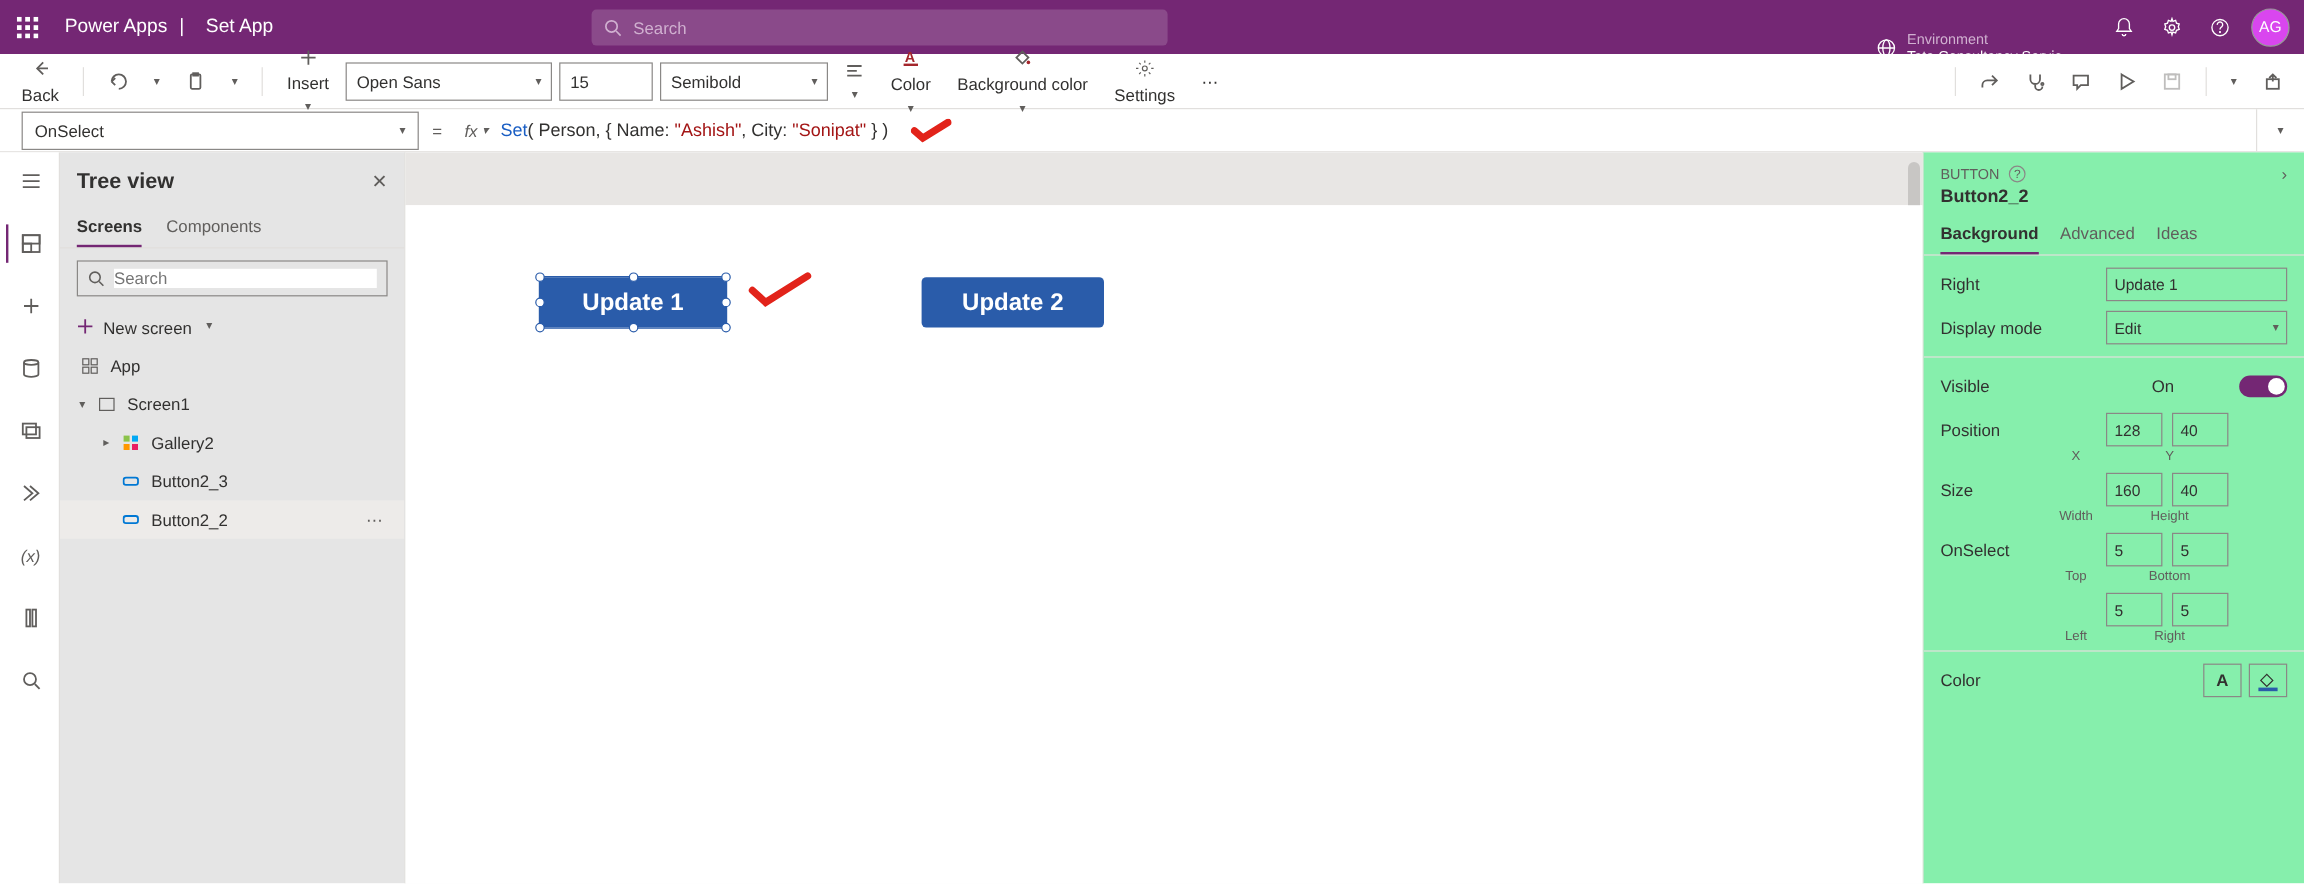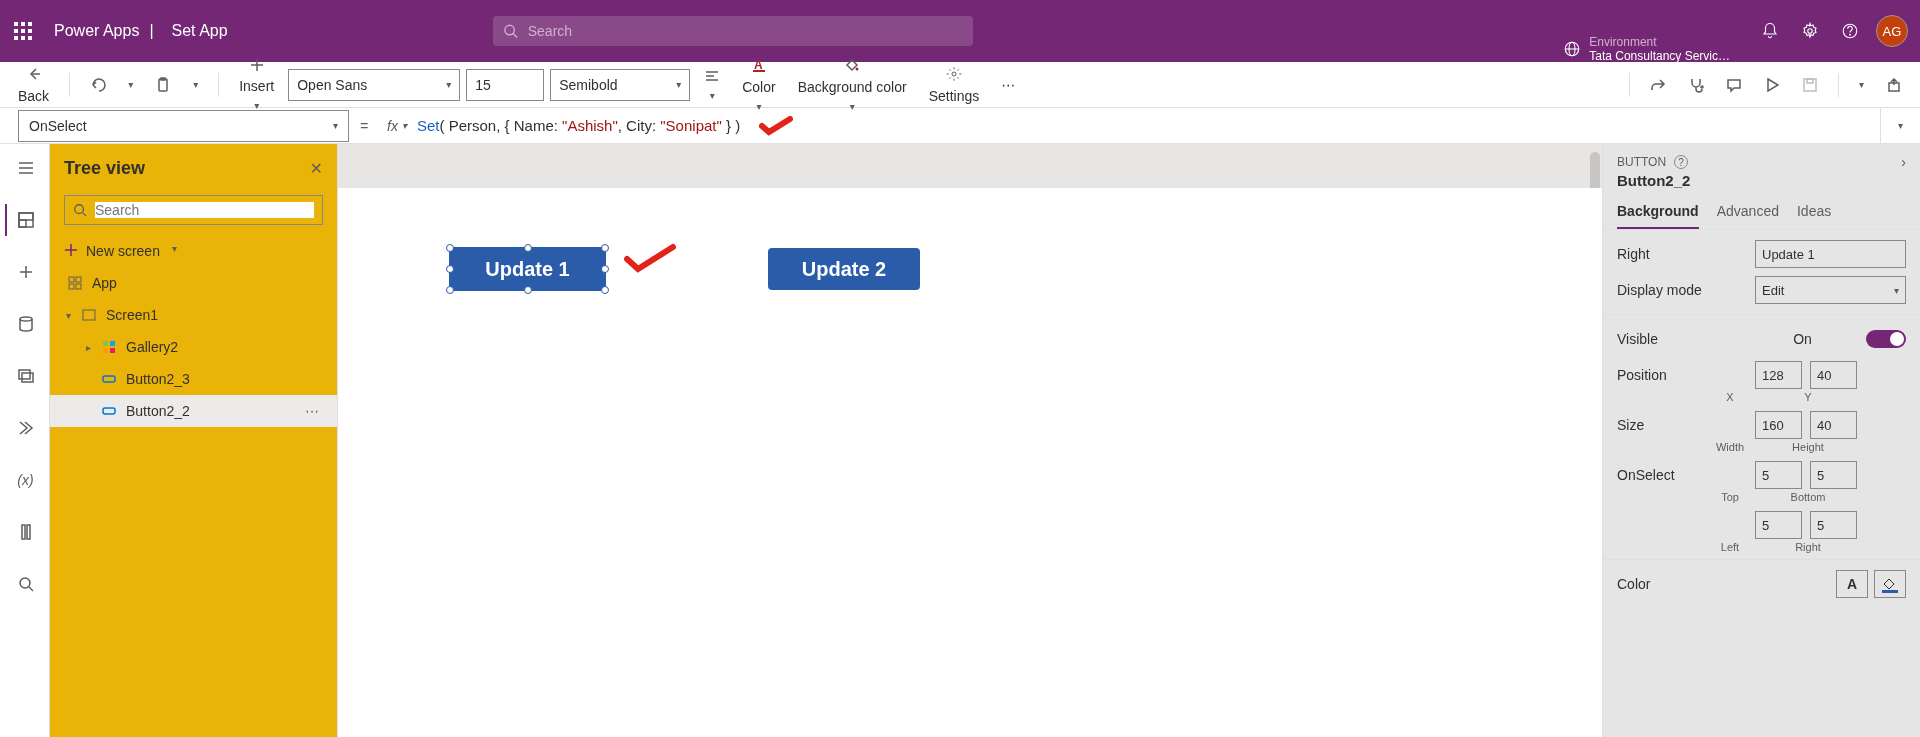--- a/index.html
+++ b/index.html
@@ -1,51 +1,51 @@
 <!DOCTYPE html>
 <html><head>
 <meta charset="utf-8">
 <style>
 * { box-sizing: border-box; margin: 0; padding: 0; font-family: "Segoe UI", Arial, sans-serif; }
 body { width: 1920px; height: 737px; background: #fff; overflow: hidden; font-size: 14px; color: #323130; }
-.header { height: 62px; background: #742774; display: flex; align-items: center; color: #fff; }
+.header { height: 45px; background: #742774; display: flex; align-items: center; color: #fff; }
 .waffle { width: 46px; height: 46px; display: flex; align-items: center; justify-content: center; cursor: pointer; }
 .waffle svg { width: 18px; height: 18px; fill: #fff; }
 .app-title { font-size: 16px; padding-left: 8px; }
 .app-sep { padding: 0 10px; font-size: 16px; }
 .search-box { margin-left: 265px; width: 480px; height: 30px; background: #8a4a8a; border-radius: 4px; display: flex; align-items: center; padding: 0 10px; color: #e0c7e0; }
 .search-box input { background: transparent; border: none; outline: none; color: #fff; font-size: 14px; margin-left: 10px; width: 100%; }
 .search-box input::placeholder { color: #d0b0d0; }
 .header-right { margin-left: auto; display: flex; align-items: center; padding-right: 12px; }
 .env-block { display: flex; align-items: center; padding-right: 20px; margin-top: 35px; }
 .env-text { font-size: 12px; line-height: 14px; padding-left: 8px; }
 .env-text .env-label { color: #d0b0d0; }
 .hicon { width: 40px; height: 46px; display: flex; align-items: center; justify-content: center; cursor: pointer; }
-.avatar { width: 32px; height: 32px; border-radius: 50%; background: #c2410c; color: #fff; display: flex; align-items: center; justify-content: center; font-size: 13px; margin-left: 6px; border:1px solid #999;}
+.avatar { width: 32px; height: 32px; border-radius: 50%; background: #d946ef; color: #fff; display: flex; align-items: center; justify-content: center; font-size: 13px; margin-left: 6px; border:1px solid #999;}
 .toolbar { height: 46px; background: #fff; border-bottom: 1px solid #e1dfdd; display: flex; align-items: center; padding: 0 10px; gap: 6px; }
 .tb-btn { display: flex; align-items: center; gap: 6px; padding: 6px 8px; cursor: pointer; border-radius: 2px; flex-direction: column; }
 .tb-sep { width: 1px; height: 24px; background: #e1dfdd; margin: 0 6px; }
 .tb-dropdown { border: 1px solid #8a8886; height: 32px; display: flex; align-items: center; justify-content: space-between; padding: 0 8px; cursor: pointer; }
 .chev { font-size: 10px; color: #605e5c; }
 .tb-spacer { flex: 1; }
 .formula-row { display: flex; align-items: center; height: 36px; border-bottom: 1px solid #e1dfdd; }
 .prop-select { width: 331px; height: 32px; margin: 0 0 0 18px; border: 1px solid #8a8886; display: flex; align-items: center; justify-content: space-between; padding: 0 10px; cursor: pointer; }
 .fx-eq { width: 30px; text-align: center; color: #605e5c; font-style: italic; }
 .fx-icon { width: 38px; text-align: left; font-style: italic; color: #605e5c; display:flex; align-items:center; gap:4px; padding-left:8px;}
 .formula-input { flex: 1; font-family: Consolas, monospace; font-size: 15px; }
 .formula-input .fn { color: #1a5ec4; }
 .formula-input .pn { color: #323130; }
 .formula-input .op { color: #323130; }
 .formula-input .str { color: #a31515; }
 .fbar-exp { width: 40px; display: flex; align-items: center; justify-content: center; cursor: pointer; border-left:1px solid #e1dfdd; height:100%;}
 .main { display: flex; height: calc(737px - 46px - 46px - 36px); }
 .rail { width: 50px; background: #fff; border-right: 1px solid #e1dfdd; display: flex; flex-direction: column; align-items: center; padding-top: 8px; gap: 20px; }
 .rail-item { width: 40px; height: 32px; display: flex; align-items: center; justify-content: center; cursor: pointer; color: #605e5c; border-left: 2px solid transparent; }
 .rail-item.active { border-left: 2px solid #742774; color: #742774; }
-.tree-panel { width: 288px; border-right: 1px solid #e1dfdd; background: #eab308; display: flex; flex-direction: column; }
+.tree-panel { width: 288px; border-right: 1px solid #e1dfdd; background: #e5e5e5; display: flex; flex-direction: column; }
 .tree-header { display: flex; align-items: center; justify-content: space-between; padding: 14px 14px 6px; }
 .tree-header h2 { font-size: 18px; font-weight: 600; }
 .tree-tabs { display: flex; gap: 20px; padding: 4px 14px 0; border-bottom: 1px solid #e1dfdd; }
 .tree-tab { padding: 8px 0; cursor: pointer; color: #605e5c; border-bottom: 2px solid transparent; }
 .tree-tab.active { color: #323130; border-bottom: 2px solid #742774; font-weight: 600; }
 .tree-search { margin: 10px 14px; height: 30px; border: 1px solid #8a8886; display: flex; align-items: center; padding: 0 8px; gap: 8px; }
 .tree-search input { border: none; outline: none; flex: 1; font-size: 14px; }
 .new-screen { display: flex; align-items: flex-start; gap: 8px; padding: 8px 14px; cursor: pointer; color: #323130; }
 .tree-list { flex: 1; overflow: auto; }
 .tree-node { display: flex; align-items: center; height: 32px; padding: 0 8px; cursor: pointer; }
@@ -59,21 +59,21 @@
 .tn-more { margin-left: auto; color: #605e5c; padding: 0 8px; letter-spacing: 2px; }
 .canvas-area { flex: 1; background: #faf9f8; position: relative; }
 .canvas { position: absolute; top: 0; left: 0; right: 0; bottom: 0; background: #fff; margin-top:0; }
 .canvas-gray-strip { position:absolute; top:0; left:0; right:0; height:44px; background:#e8e6e4;}
 .btn-control { position: absolute; background: #2a5caa; color: #fff; display: flex; align-items: center; justify-content: center; font-size: 20px; font-weight: 600; border-radius: 4px; }
 .selected-box { outline: 1px solid #2a5caa; }
 .sel-handle { position: absolute; width: 8px; height: 8px; background: #fff; border: 1px solid #2a5caa; border-radius: 50%; }
 .checkmark { position: absolute; }
 .checkmark svg { stroke: #e2231a; stroke-width: 6; fill: none; stroke-linecap: round; }
 .scrollbar-stub{position:absolute;right:2px;top:8px;width:10px;height:80px;background:#c8c6c4;border-radius:5px;}
-.prop-panel { width: 318px; border-left: 1px solid #e1dfdd; background: #e5e5e5; display: flex; flex-direction: column; overflow: auto; }
+.prop-panel { width: 318px; border-left: 1px solid #e1dfdd; background: #86efac; display: flex; flex-direction: column; overflow: auto; }
 .prop-hdr { display: flex; align-items: center; padding: 10px 14px 2px; gap: 8px; font-size: 12px; color: #605e5c; }
 .prop-hdr .help { width: 14px; height: 14px; border: 1px solid #8a8886; border-radius: 50%; display: flex; align-items: center; justify-content: center; font-size: 10px; }
 .prop-hdr .exp { margin-left: auto; font-size: 14px; }
 .prop-name { padding: 0 14px 6px; font-size: 15px; font-weight: 600; }
 .prop-tabs { display: flex; gap: 18px; padding: 0 14px; border-bottom: 1px solid #e1dfdd; }
 .prop-tab { padding: 8px 0; cursor: pointer; color: #605e5c; border-bottom: 2px solid transparent; font-size: 14px; }
 .prop-tab.active { color: #323130; border-bottom: 2px solid #742774; font-weight: 600; }
 .prop-rows { padding: 6px 14px; }
 .prop-row { display: flex; align-items: center; min-height: 36px; gap: 8px; }
 .prop-label { width: 130px; font-size: 14px; color: #323130; }
@@ -348,20 +348,24 @@
           <line x1="12" y1="12" x2="16" y2="16"></line>
         </svg>
       </div>
   </div>
 
   <div class="tree-panel">
     <div class="tree-header">
       <h2>Tree view</h2>
       <span style="cursor:pointer;font-size:16px;color:#605e5c">✕</span>
     </div>
+    <div class="tree-tabs">
+      <div class="tree-tab active">Screens</div>
+      <div class="tree-tab">Components</div>
+    </div>
     <div class="tree-search">
       <svg width="14" height="14" viewBox="0 0 16 16" fill="none" stroke="#605e5c" stroke-width="1.5">
           <circle cx="7" cy="7" r="5"></circle>
           <line x1="11" y1="11" x2="15" y2="15"></line>
         </svg>
       <input placeholder="Search" style="">
     </div>
     <div class="new-screen">
       <svg width="14" height="14" viewBox="0 0 14 14" stroke="#742774" stroke-width="1.5">
           <line x1="7" y1="1" x2="7" y2="13"></line>

